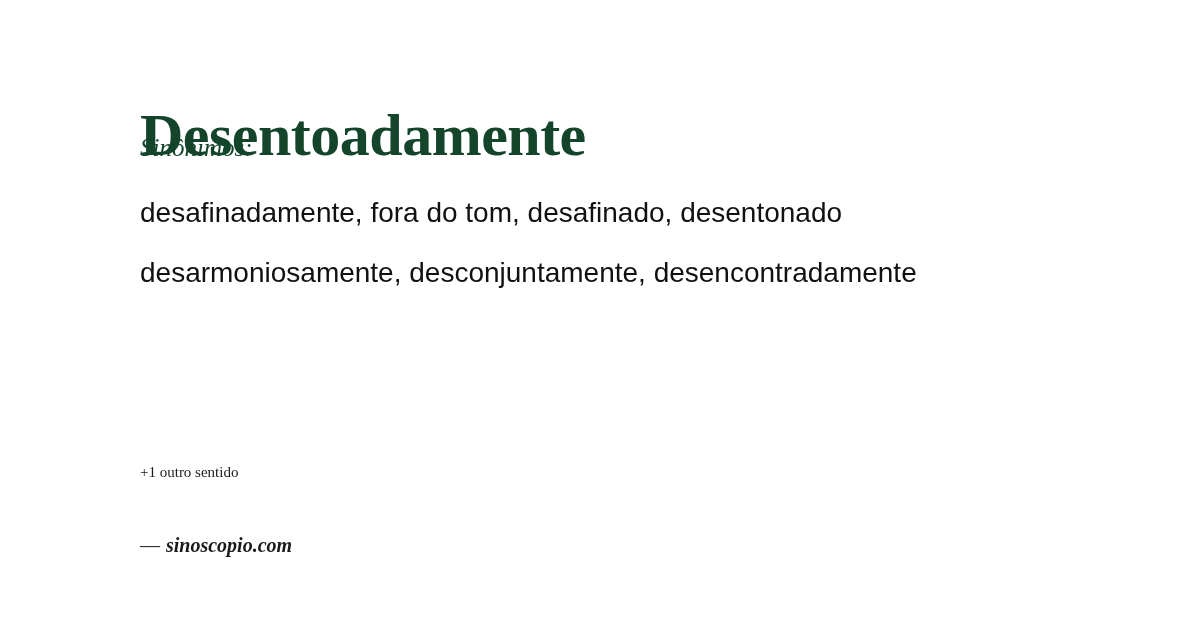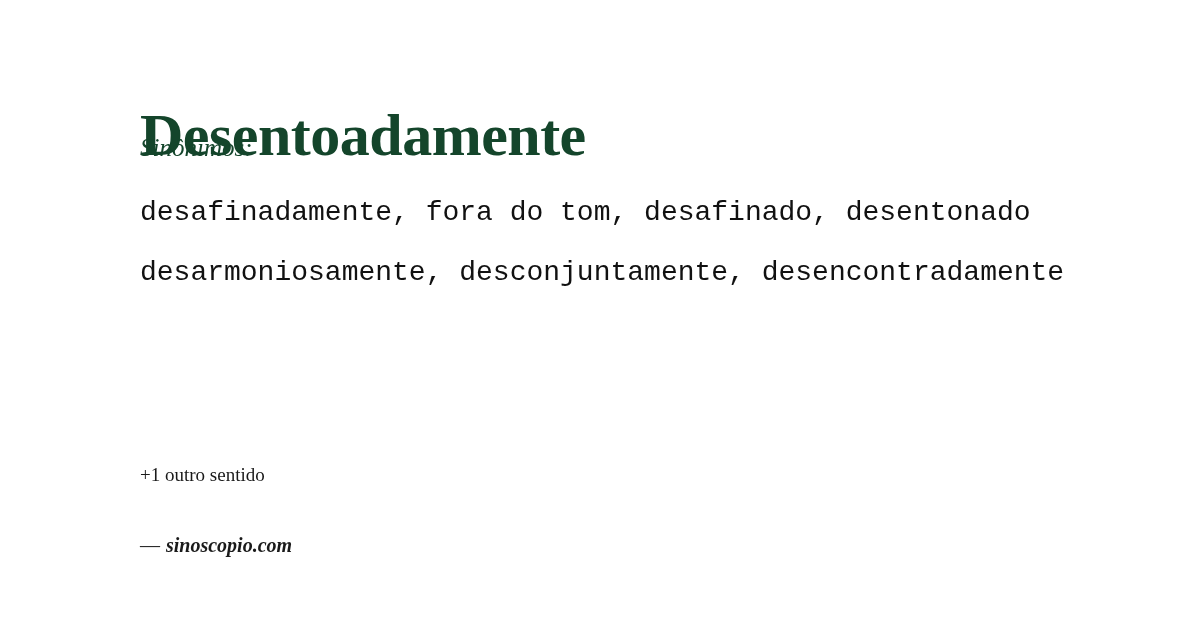--- a/index.html
+++ b/index.html
@@ -51,32 +51,32 @@
     margin-bottom: 22px;
   }
   .sense-label {
     font-family: "Liberation Serif", serif;
     font-size: 16.5px;
     color: #1a1a1a;
     line-height: 1.4;
     margin-bottom: 1px;
   }
   .sense-synonyms {
-    font-family: Liberation Mono, monospace;
+    font-family: Liberation Sans, sans-serif;
     font-size: 28px;
     color: #111111;
     line-height: 1.35;
     white-space: nowrap;
   }
   .more-senses {
     position: absolute;
     left: 140px;
     top: 464px;
     font-family: "Liberation Serif", serif;
-    font-size: 19px;
+    font-size: 15px;
     color: #1a1a1a;
     text-align: right;
   }
   .source {
     position: absolute;
     left: 140px;
     top: 534px;
     font-family: "Liberation Serif", serif;
     font-size: 20px;
     font-style: italic;

